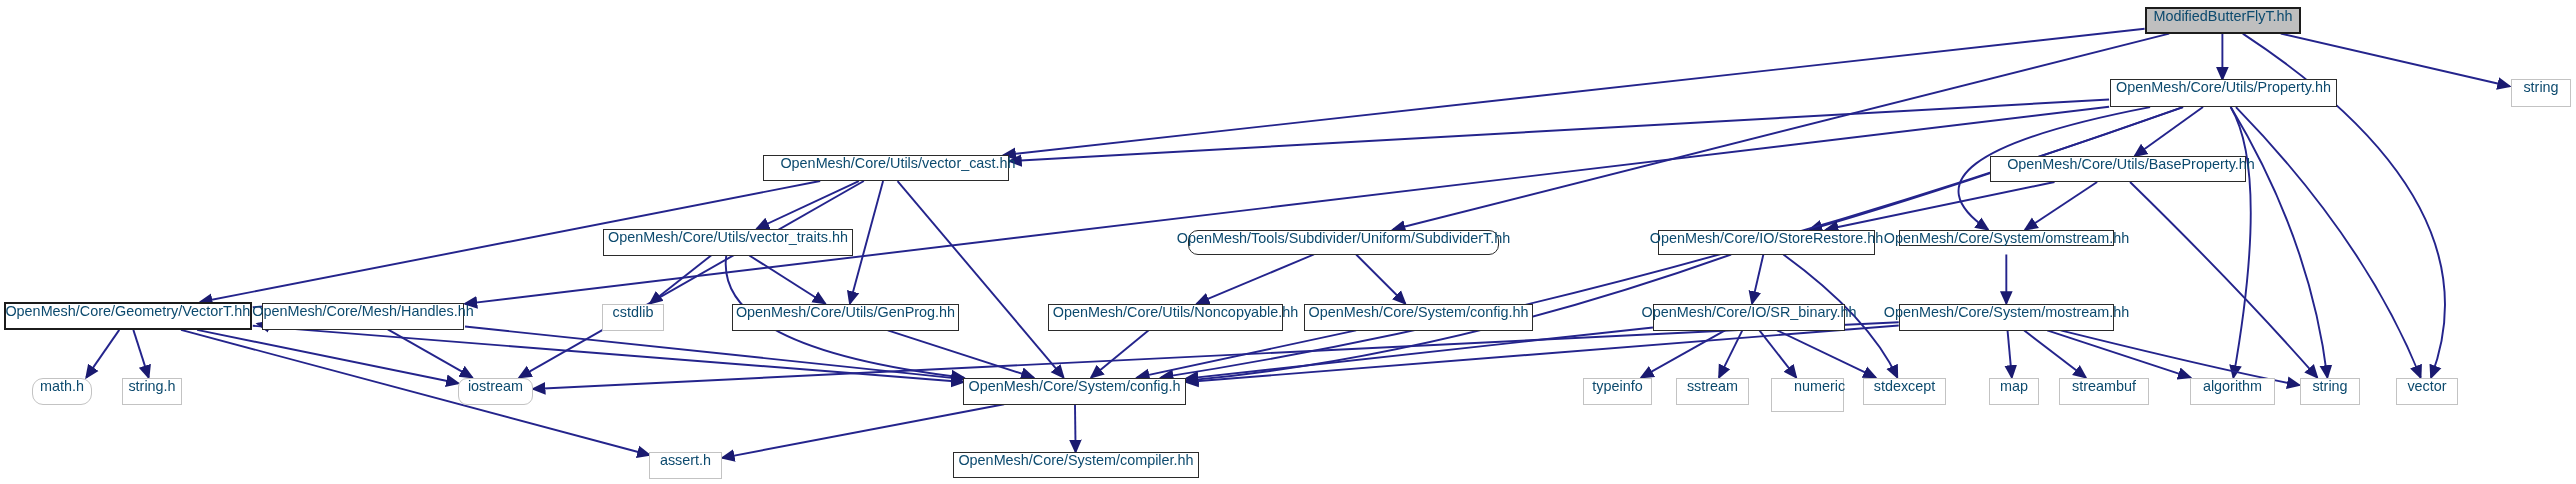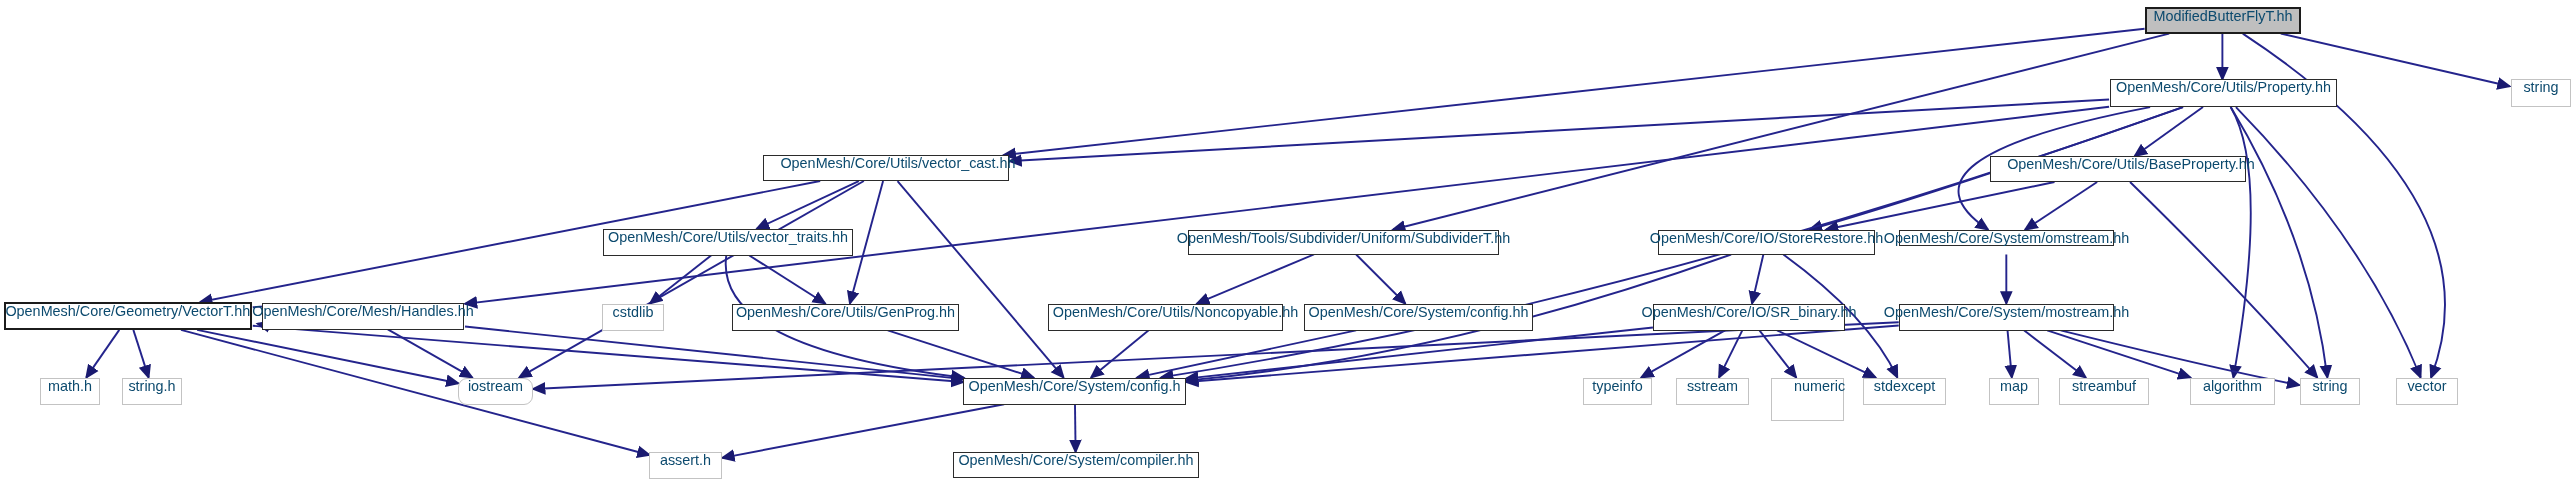--- a/index.html
+++ b/index.html
@@ -97,21 +97,21 @@
       </div>
       <div class="node project" style="left: 763px; top: 155px; width: 246px; height: 26px; padding-left: 24px;">
         <span>OpenMesh/Core/Utils/vector_cast.hh</span>
       </div>
       <div class="node project" style="left: 1990px; top: 156px; width: 256px; height: 26px; padding-left: 26px;">
         <span>OpenMesh/Core/Utils/BaseProperty.hh</span>
       </div>
       <div class="node project" style="left: 603px; top: 229px; width: 250px; height: 27px;">
         <span>OpenMesh/Core/Utils/vector_traits.hh</span>
       </div>
-      <div class="node project" style="left: 1188px; top: 230px; width: 311px; height: 25px;">
+      <div class="node project" style="left: 1188px; top: 230px; width: 311px; height: 25px; border-radius: 10px;">
         <span>OpenMesh/Tools/Subdivider/Uniform/SubdividerT.hh</span>
       </div>
       <div class="node project" style="left: 1658px; top: 230px; width: 217px; height: 25px;">
         <span>OpenMesh/Core/IO/StoreRestore.hh</span>
       </div>
       <div class="node project" style="left: 1899px; top: 230px; width: 215px; height: 16px;">
         <span>OpenMesh/Core/System/omstream.hh</span>
       </div>
       <div class="node project-bold" style="left: 3.8px; top: 302px; width: 248px; height: 28px;">
         <span>OpenMesh/Core/Geometry/VectorT.hh</span>
@@ -130,39 +130,39 @@
       </div>
       <div class="node project" style="left: 1304px; top: 304px; width: 229px; height: 27px;">
         <span>OpenMesh/Core/System/config.hh</span>
       </div>
       <div class="node project" style="left: 1653px; top: 304px; width: 192px; height: 27px;">
         <span>OpenMesh/Core/IO/SR_binary.hh</span>
       </div>
       <div class="node project" style="left: 1899px; top: 304px; width: 215px; height: 27px;">
         <span>OpenMesh/Core/System/mostream.hh</span>
       </div>
-      <div class="node system" style="left: 40px; top: 378px; width: 60px; height: 27px;">
+      <div class="node system" style="left: 32px; top: 378px; width: 60px; height: 27px; border-radius: 11px;">
         <span>math.h</span>
       </div>
       <div class="node system" style="left: 122px; top: 378px; width: 60px; height: 27px;">
         <span>string.h</span>
       </div>
       <div class="node system" style="left: 458px; top: 378px; width: 75px; height: 27px; border-radius: 9px;">
         <span>iostream</span>
       </div>
       <div class="node project" style="left: 963px; top: 378px; width: 223px; height: 27px;">
         <span>OpenMesh/Core/System/config.h</span>
       </div>
       <div class="node system" style="left: 1583px; top: 378px; width: 69px; height: 27px;">
         <span>typeinfo</span>
       </div>
       <div class="node system" style="left: 1676px; top: 378px; width: 73px; height: 27px;">
         <span>sstream</span>
       </div>
-      <div class="node system" style="left: 1771px; top: 378px; width: 73px; height: 43px; padding-left: 24px;">
+      <div class="node system" style="left: 1771px; top: 378px; width: 73px; height: 34px; padding-left: 24px;">
         <span>numeric</span>
       </div>
       <div class="node system" style="left: 1863px; top: 378px; width: 83px; height: 27px;">
         <span>stdexcept</span>
       </div>
       <div class="node system" style="left: 1989px; top: 378px; width: 50px; height: 27px;">
         <span>map</span>
       </div>
       <div class="node system" style="left: 2059px; top: 378px; width: 90px; height: 27px;">
         <span>streambuf</span>

